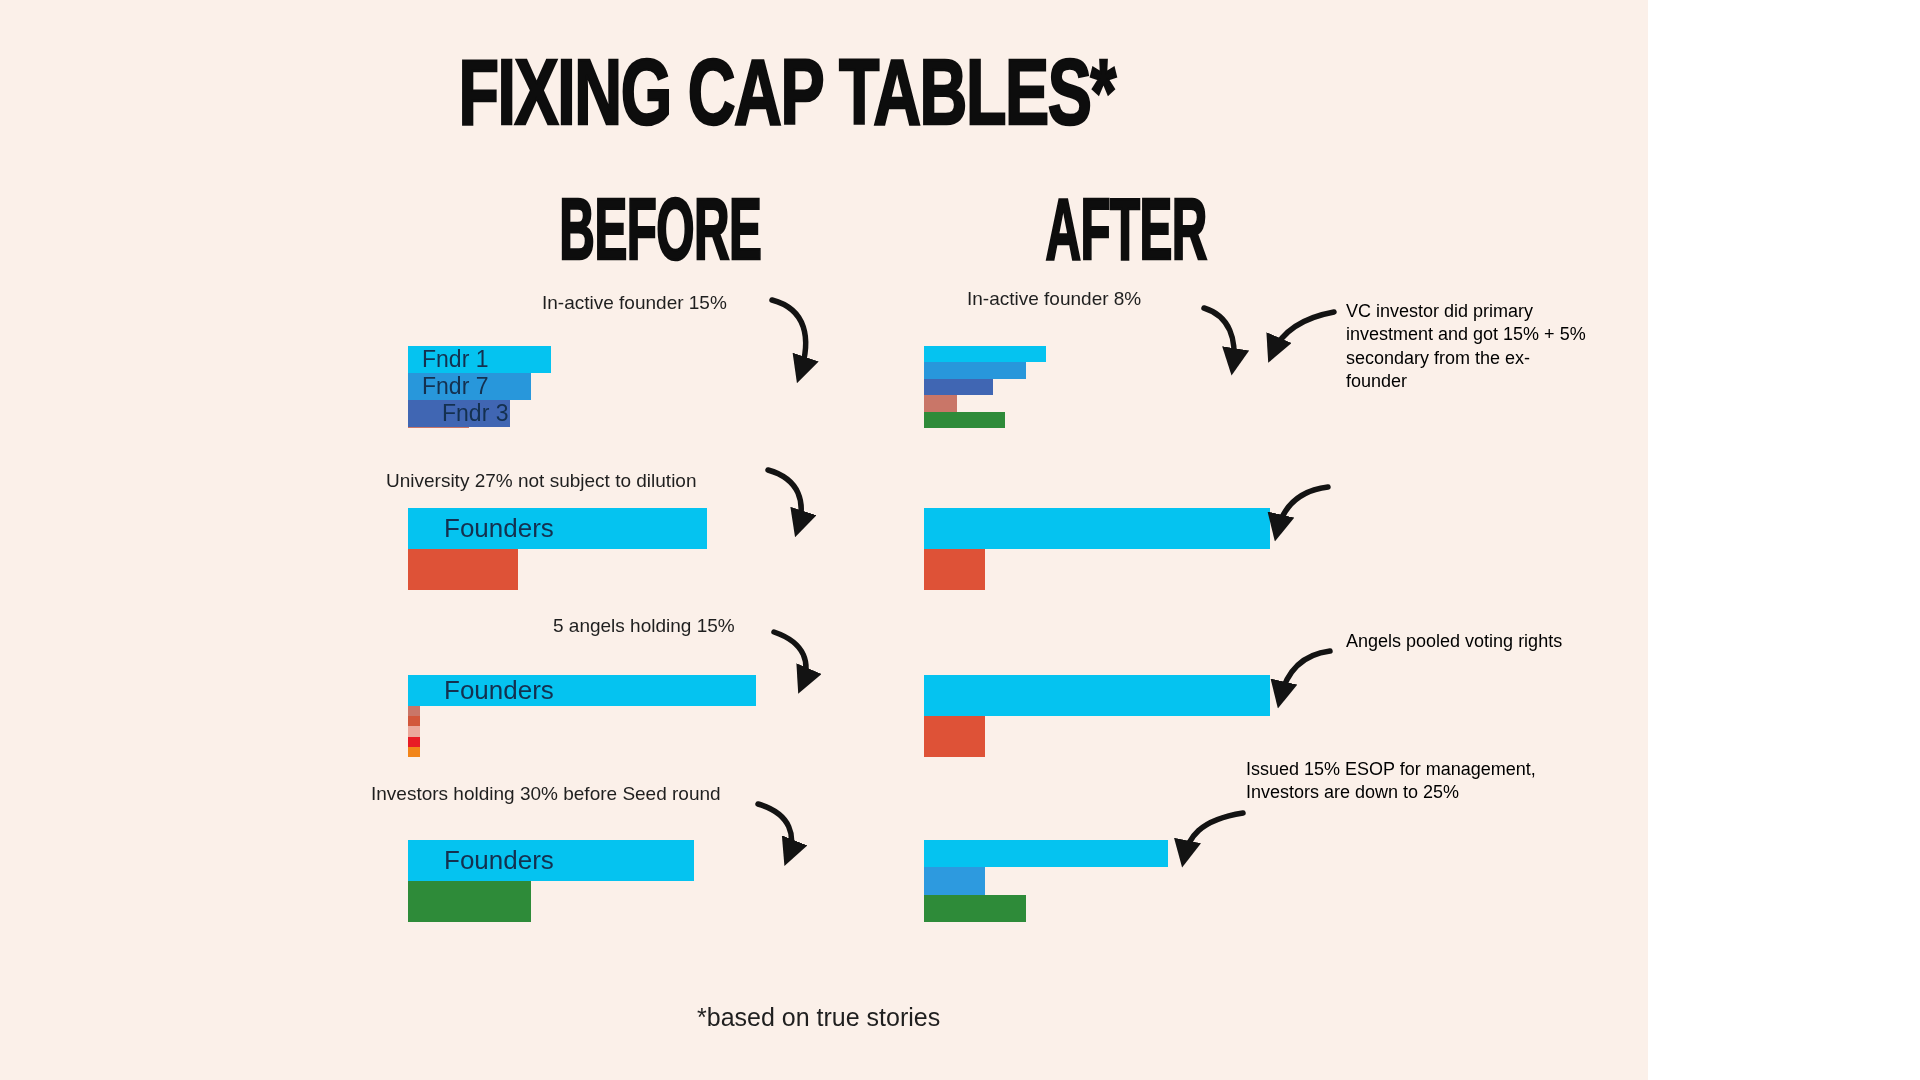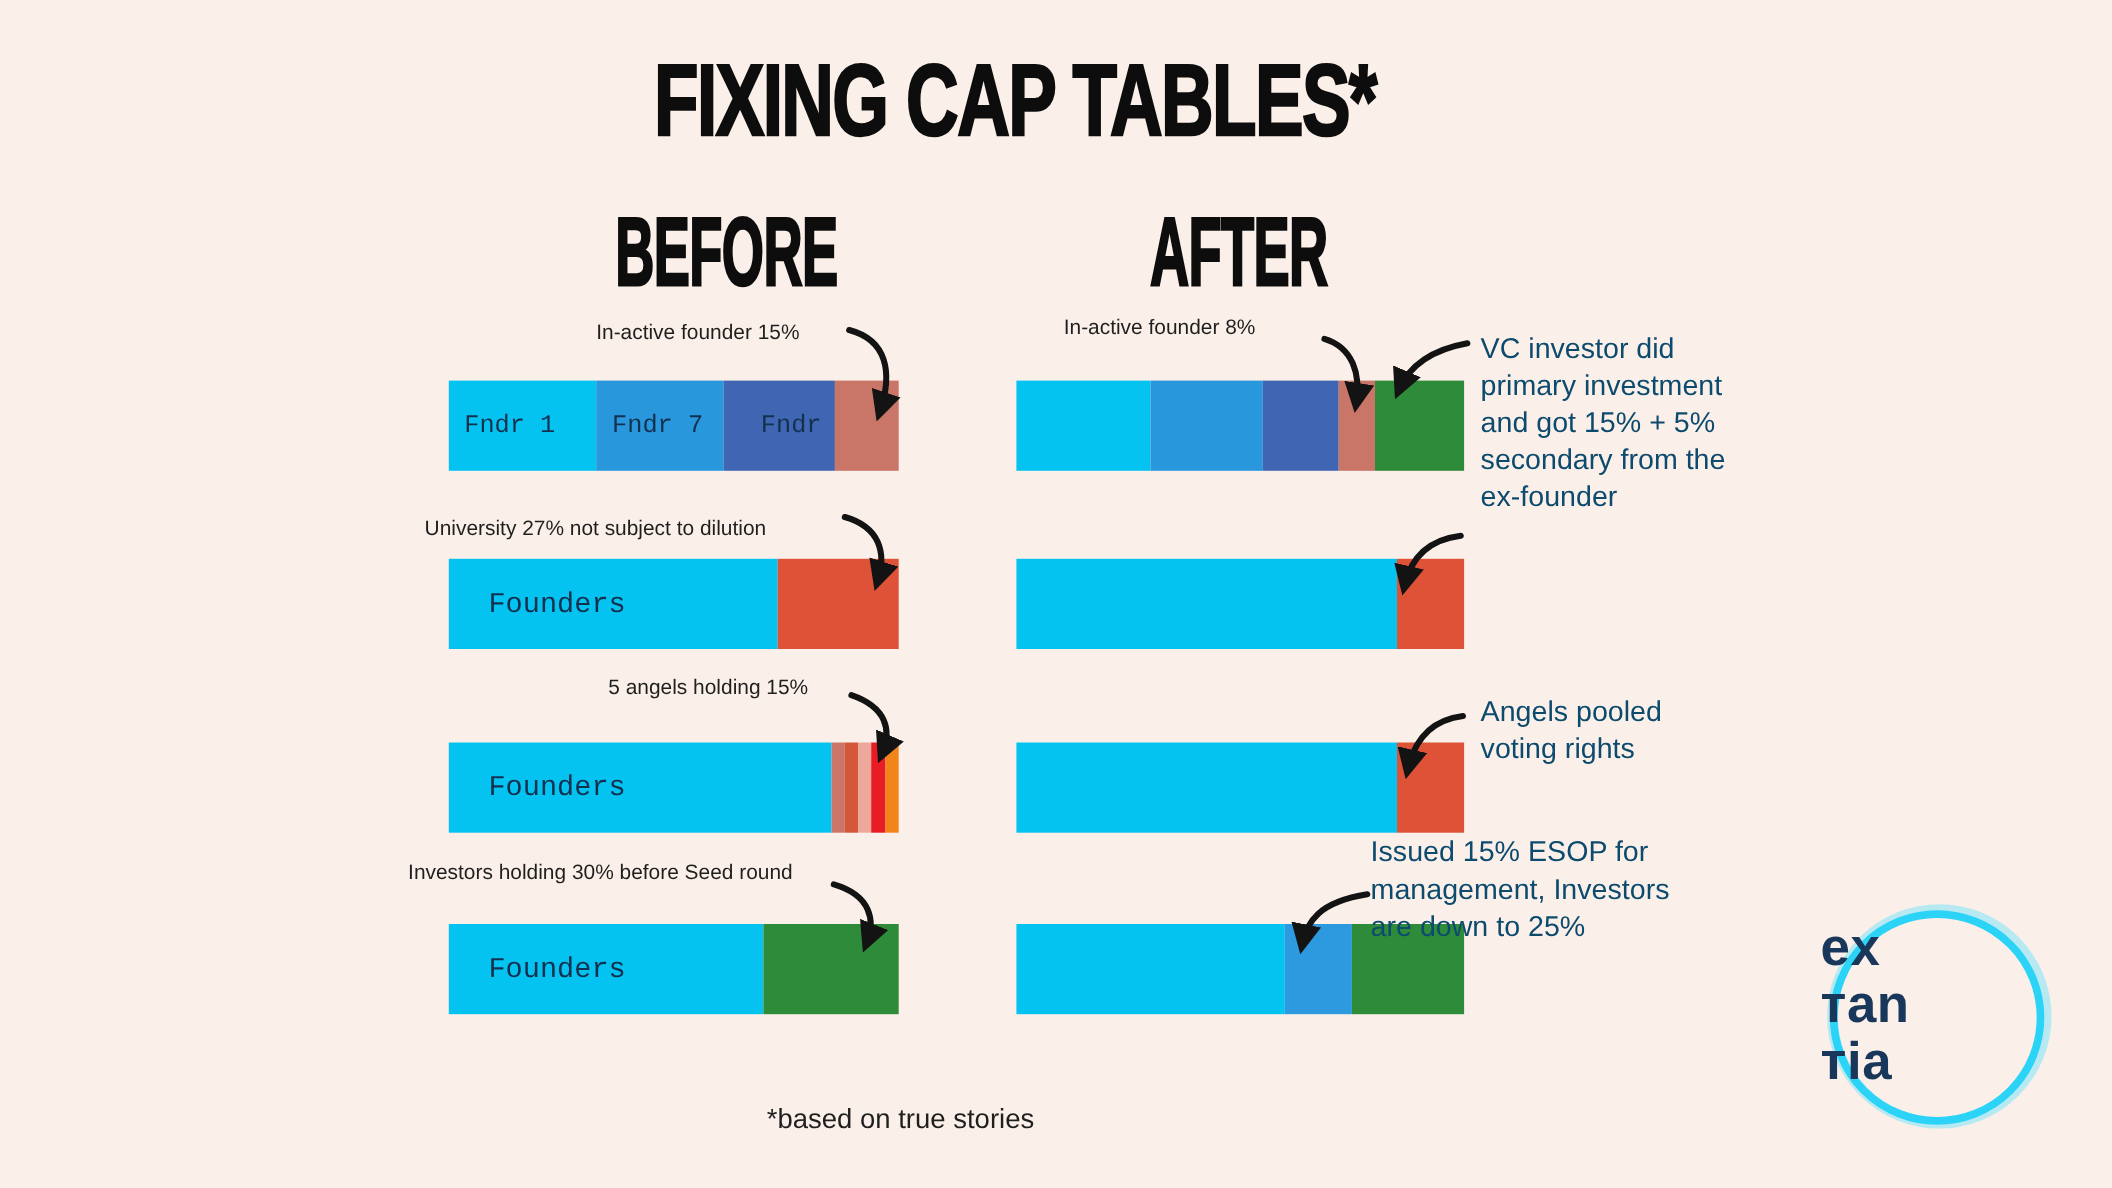--- a/index.html
+++ b/index.html
@@ -1,42 +1,42 @@
 <!DOCTYPE html>
 <html><head>
 <meta charset="utf-8">
 <style>
   html,body{margin:0;padding:0;}
   .canvas{
-    position:relative;width:1920px;height:1080px;overflow:hidden;
+    position:relative;width:1648px;height:1080px;overflow:hidden;
     background:#FBF0E9;
     font-family:"Liberation Sans","DejaVu Sans",sans-serif;
     color:#1c1c1c;
   }
   .page-title{
     position:absolute;left:0;right:74px;top:40px;margin:0;
     text-align:center;font-size:92px;font-weight:bold;color:#0d0d0d;
   }
   .page-title .squeeze{display:inline-block;transform:scaleX(0.72);letter-spacing:-2px;-webkit-text-stroke:2.4px #0d0d0d;}
   .col-heading{
     position:absolute;top:178px;width:220px;margin:0;text-align:center;
     font-size:88px;font-weight:bold;color:#0d0d0d;
   }
   .col-heading .squeeze{display:inline-block;transform:scaleX(0.56);letter-spacing:-1px;-webkit-text-stroke:2.6px #0d0d0d;}
   .col-heading.before{left:480px;}
   .col-heading.after{left:982px;}
-  .bar{position:absolute;display:flex;font-family:Liberation Mono, monospace;}
+  .bar{position:absolute;display:flex;flex-direction:column;}
   .seg{height:100%;display:flex;align-items:center;overflow:visible;}
   .seg-label{margin-left:14px;font-size:23px;color:#14304F;white-space:nowrap;}
   .seg-label.big{margin-left:36px;font-size:26px;}
   .ann{
     position:absolute;font-size:19px;color:#1f1f1f;white-space:nowrap;line-height:1.2;
   }
   .note{
-    position:absolute;font-size:26px;color:#0c4a6e;line-height:1.3;
+    position:absolute;font-size:18px;color:#000000;line-height:1.3;
   }
   .arrows{position:absolute;left:0;top:0;pointer-events:none;}
   .footnote{position:absolute;left:697px;top:1003px;font-size:25px;color:#1f1f1f;}
   .logo{position:absolute;left:1633px;top:794px;width:260px;height:260px;}
   .logo-ring{position:absolute;left:0;top:0;}
   .logo-text{
     position:absolute;left:22px;top:42px;
     font-size:48px;font-weight:bold;color:#18375A;line-height:52px;letter-spacing:0.5px;
   }
 </style>

